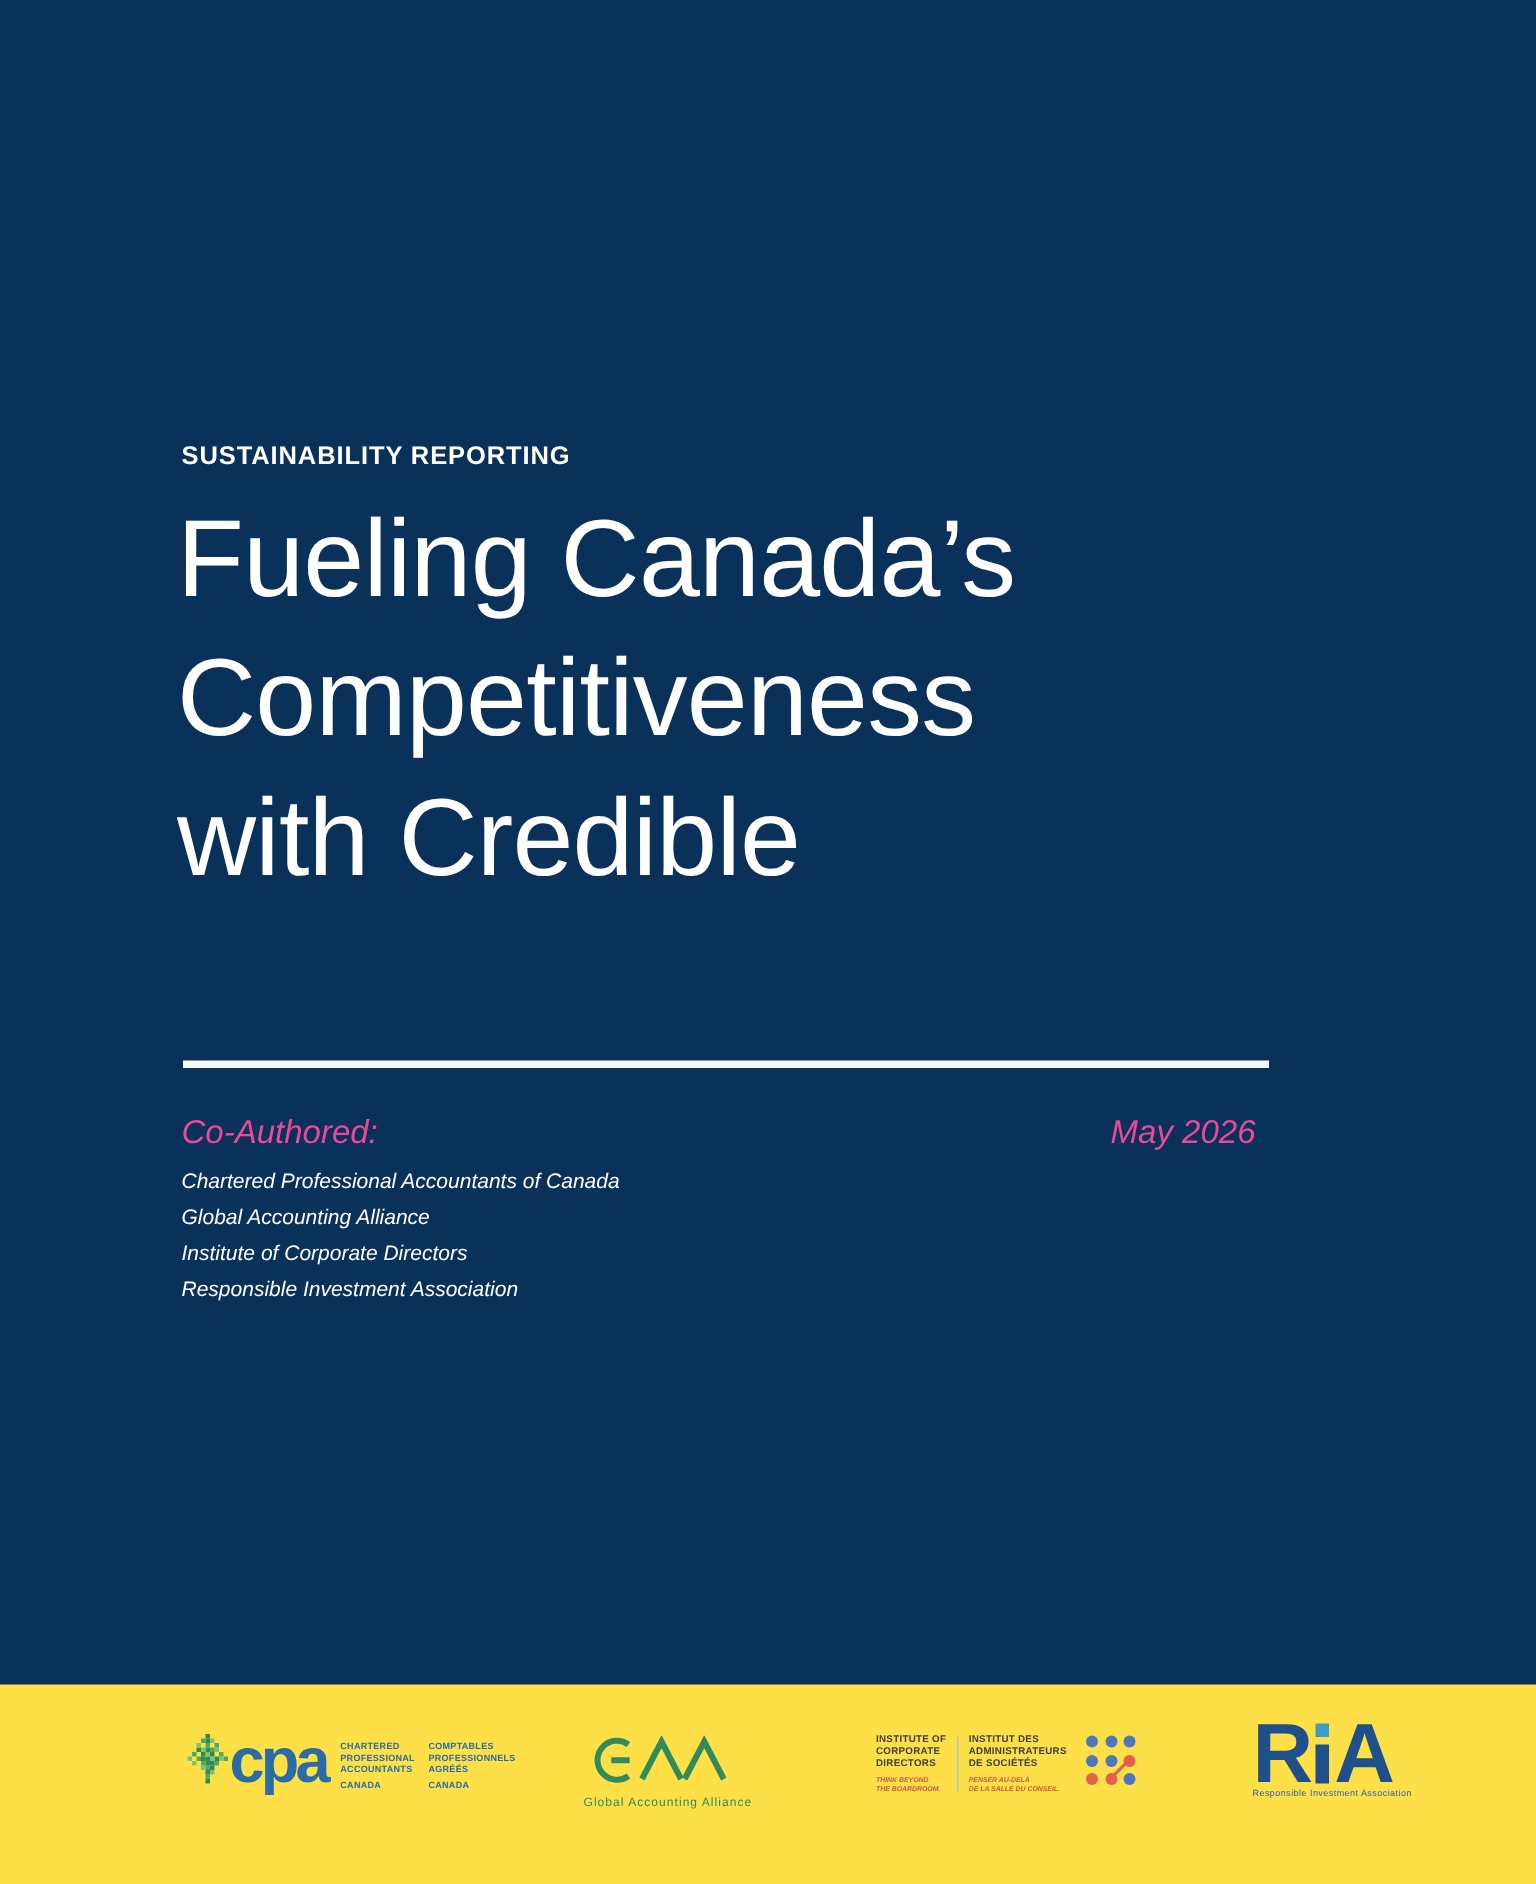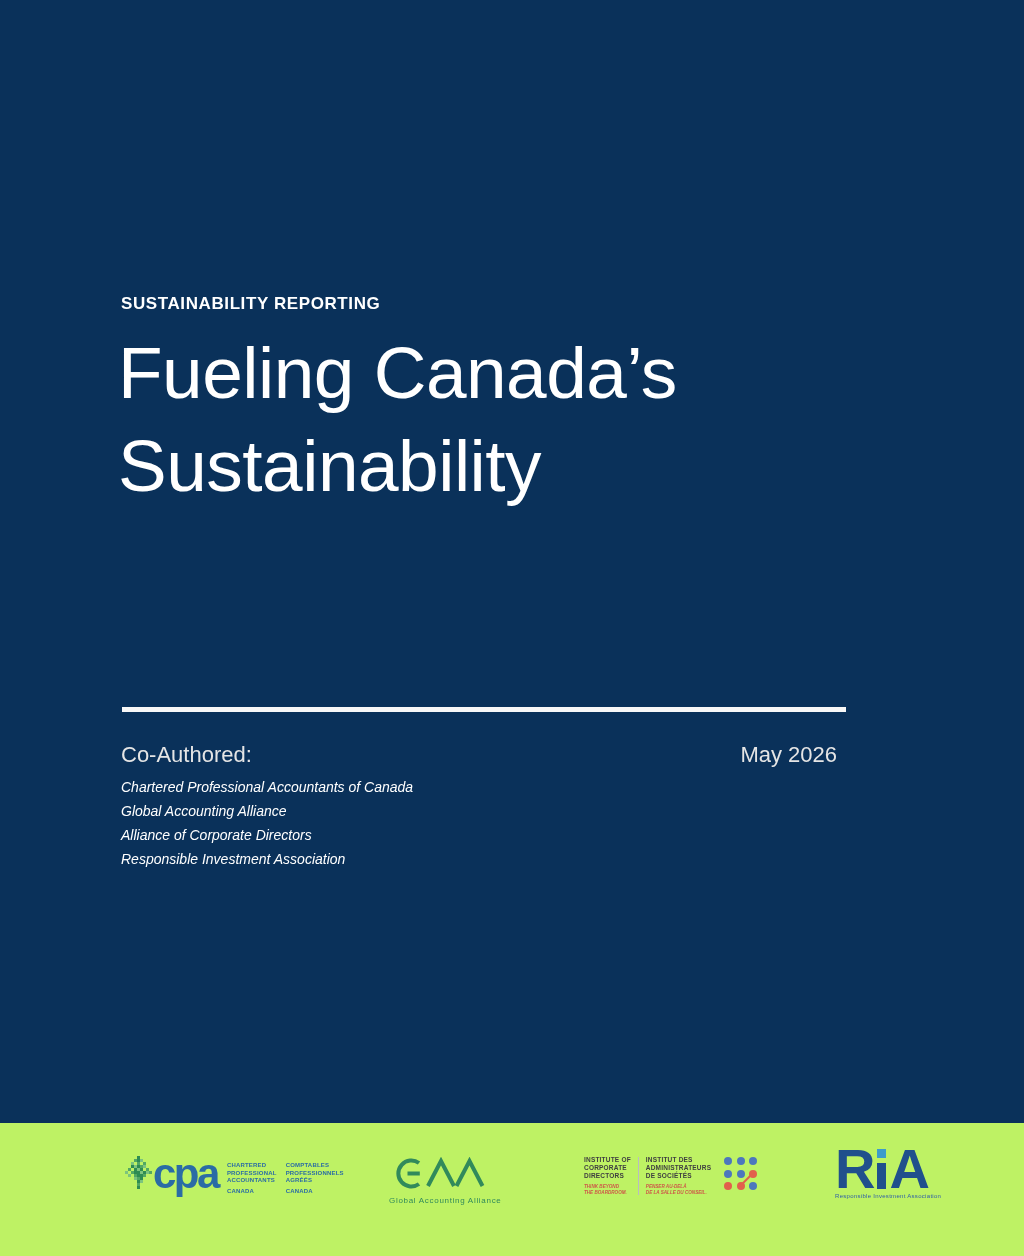--- a/index.html
+++ b/index.html
@@ -19,31 +19,31 @@
     color:#FFFFFF; font-size:73px; font-weight:normal; line-height:93px; letter-spacing:-0.5px;
   }
   .title .tline { display:block; white-space:nowrap; }
   .title-rule {
     position:absolute; left:122px; top:707px; width:724px; height:5px;
     background:#F8F8F8;
   }
   .byline {
     position:absolute; left:121px; top:742px; width:716px;
     display:flex; justify-content:space-between;
-    color:#e5e5e5; font-size:22px;
+    color:#ec4899; font-style:italic; font-size:22px;
   }
   .authors {
     position:absolute; left:121px; top:775px;
     color:#FFFFFF; font-style:italic; font-size:14px; line-height:24px;
   }
 
   
   .footer {
     position:absolute; left:0; bottom:0; width:1024px; height:133px;
-    background:#bef264;
+    background:#fde047;
     margin-top:34px;
   }
   .logo { position:absolute; }
 
   
   .logo-cpa { left:124px; top:31px; display:flex; align-items:flex-start; }
   .cpa-leaf { position:relative; width:29px; height:36px; }
   .cpa-leaf i {
     position:absolute; left:13px; top:2px; width:3px; height:3px; background:#2E8C52;
     box-shadow:
@@ -114,34 +114,35 @@
 </style>
 </head>
 <body>
 
 <div class="page">
 
   <div class="eyebrow">SUSTAINABILITY REPORTING</div>
 
   <h1 class="title">
     <span class="tline">Fueling Canada’s</span>
-    <span class="tline">Sustainability</span>
+    <span class="tline">Competitiveness</span>
+    <span class="tline">with Credible</span>
   </h1>
 
   <div class="title-rule"></div>
 
   <div class="byline">
     <span>Co-Authored:</span>
     <span>May 2026</span>
   </div>
 
   <div class="authors">
     <div>Chartered Professional Accountants of Canada</div>
     <div>Global Accounting Alliance</div>
-    <div>Alliance of Corporate Directors</div>
+    <div>Institute of Corporate Directors</div>
     <div>Responsible Investment Association</div>
   </div>
 
   <footer class="footer">
 
     <div class="logo logo-cpa">
       <span class="cpa-leaf">
           <i></i>
         </span>
       <span class="cpa-word">cpa</span>

